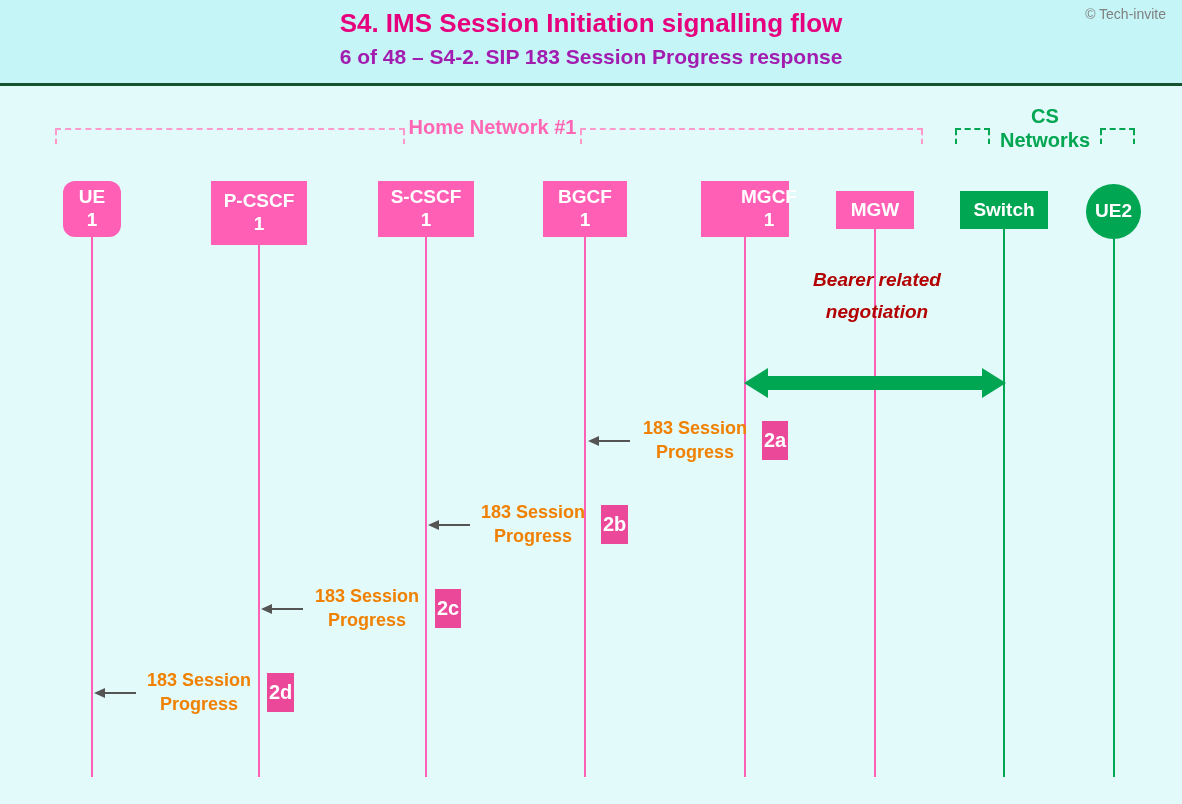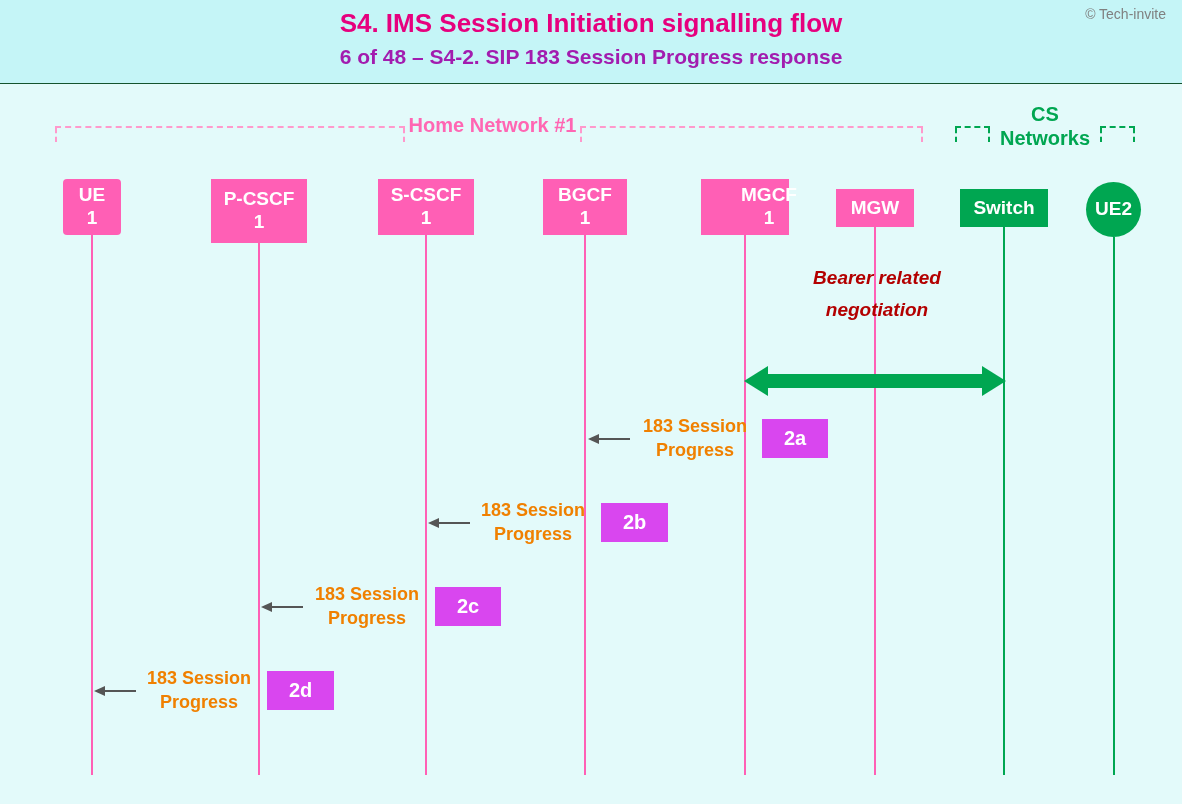--- a/index.html
+++ b/index.html
@@ -8,21 +8,21 @@
       height: 804px;
       font-family: Arial, Helvetica, sans-serif;
       background: #e3fafa;
       position: relative;
       overflow: hidden;
     }
     .header {
       background: #c5f5f7;
       padding: 8px 20px 14px 20px;
       position: relative;
-      border-bottom: 1px solid #14532d;
+      border-bottom: 3px solid #14532d;
     }
     .title {
       color: #e6007e;
       font-size: 26px;
       font-weight: bold;
       text-align: center;
     }
     .subtitle {
       color: #a21caf;
       font-size: 21px;
@@ -86,21 +86,21 @@
       text-align: center;
       display: flex;
       flex-direction: column;
       align-items: center;
       justify-content: center;
       line-height: 1.2;
       padding: 6px 0;
     }
     .node-pink { background: #ff5fb5; }
     .node-green { background: #00a651; }
-    .rounded { border-radius: 4px; }
+    .rounded { border-radius: 12px; }
     .circle { border-radius: 50%; }
     
     .lifeline {
       position: absolute;
       width: 0;
       border-left-width: 2px;
       border-left-style: solid;
     }
     .line-pink { border-color: #ff5fb5; }
     .line-green { border-color: #00a651; }
@@ -135,25 +135,25 @@
     }
     .double-arrow::after {
       right: -22px;
       border-top: 15px solid transparent;
       border-bottom: 15px solid transparent;
       border-left: 24px solid #00a651;
     }
     
     .step-badge {
       position: absolute;
-      background: #d946ef;
+      background: #ec4899;
       color: #fff;
       font-weight: bold;
       font-size: 20px;
-      padding: 8px 22px;
+      padding: 8px 2px;
       text-align: center;
     }
     .msg-text {
       position: absolute;
       color: #f08000;
       font-weight: bold;
       font-size: 18px;
       text-align: center;
       line-height: 1.35;
     }

